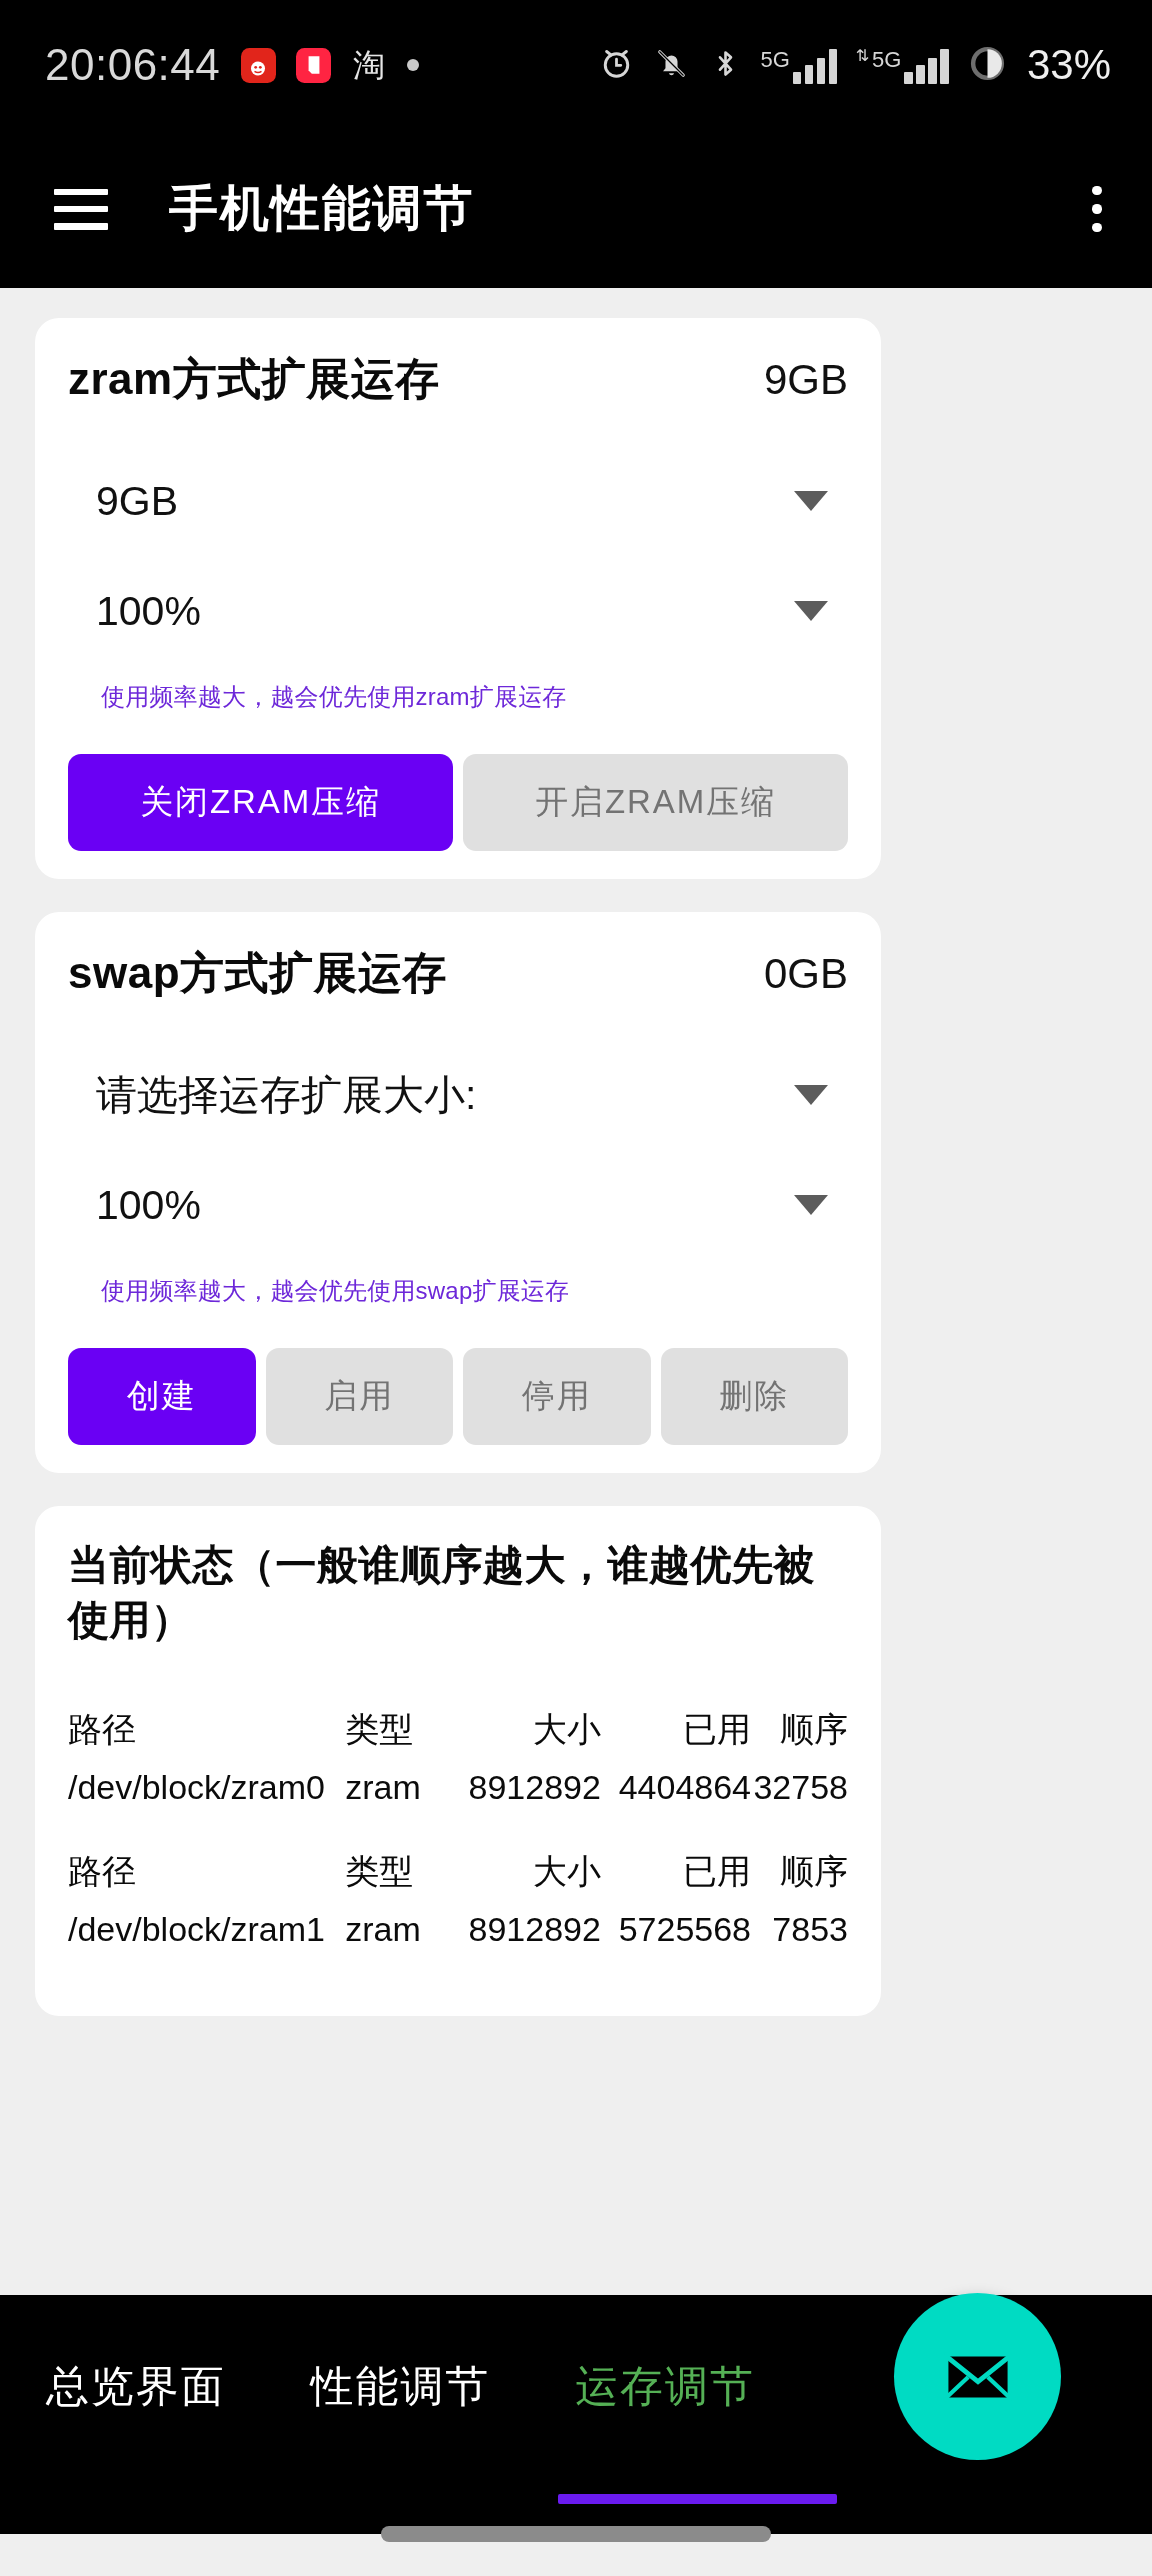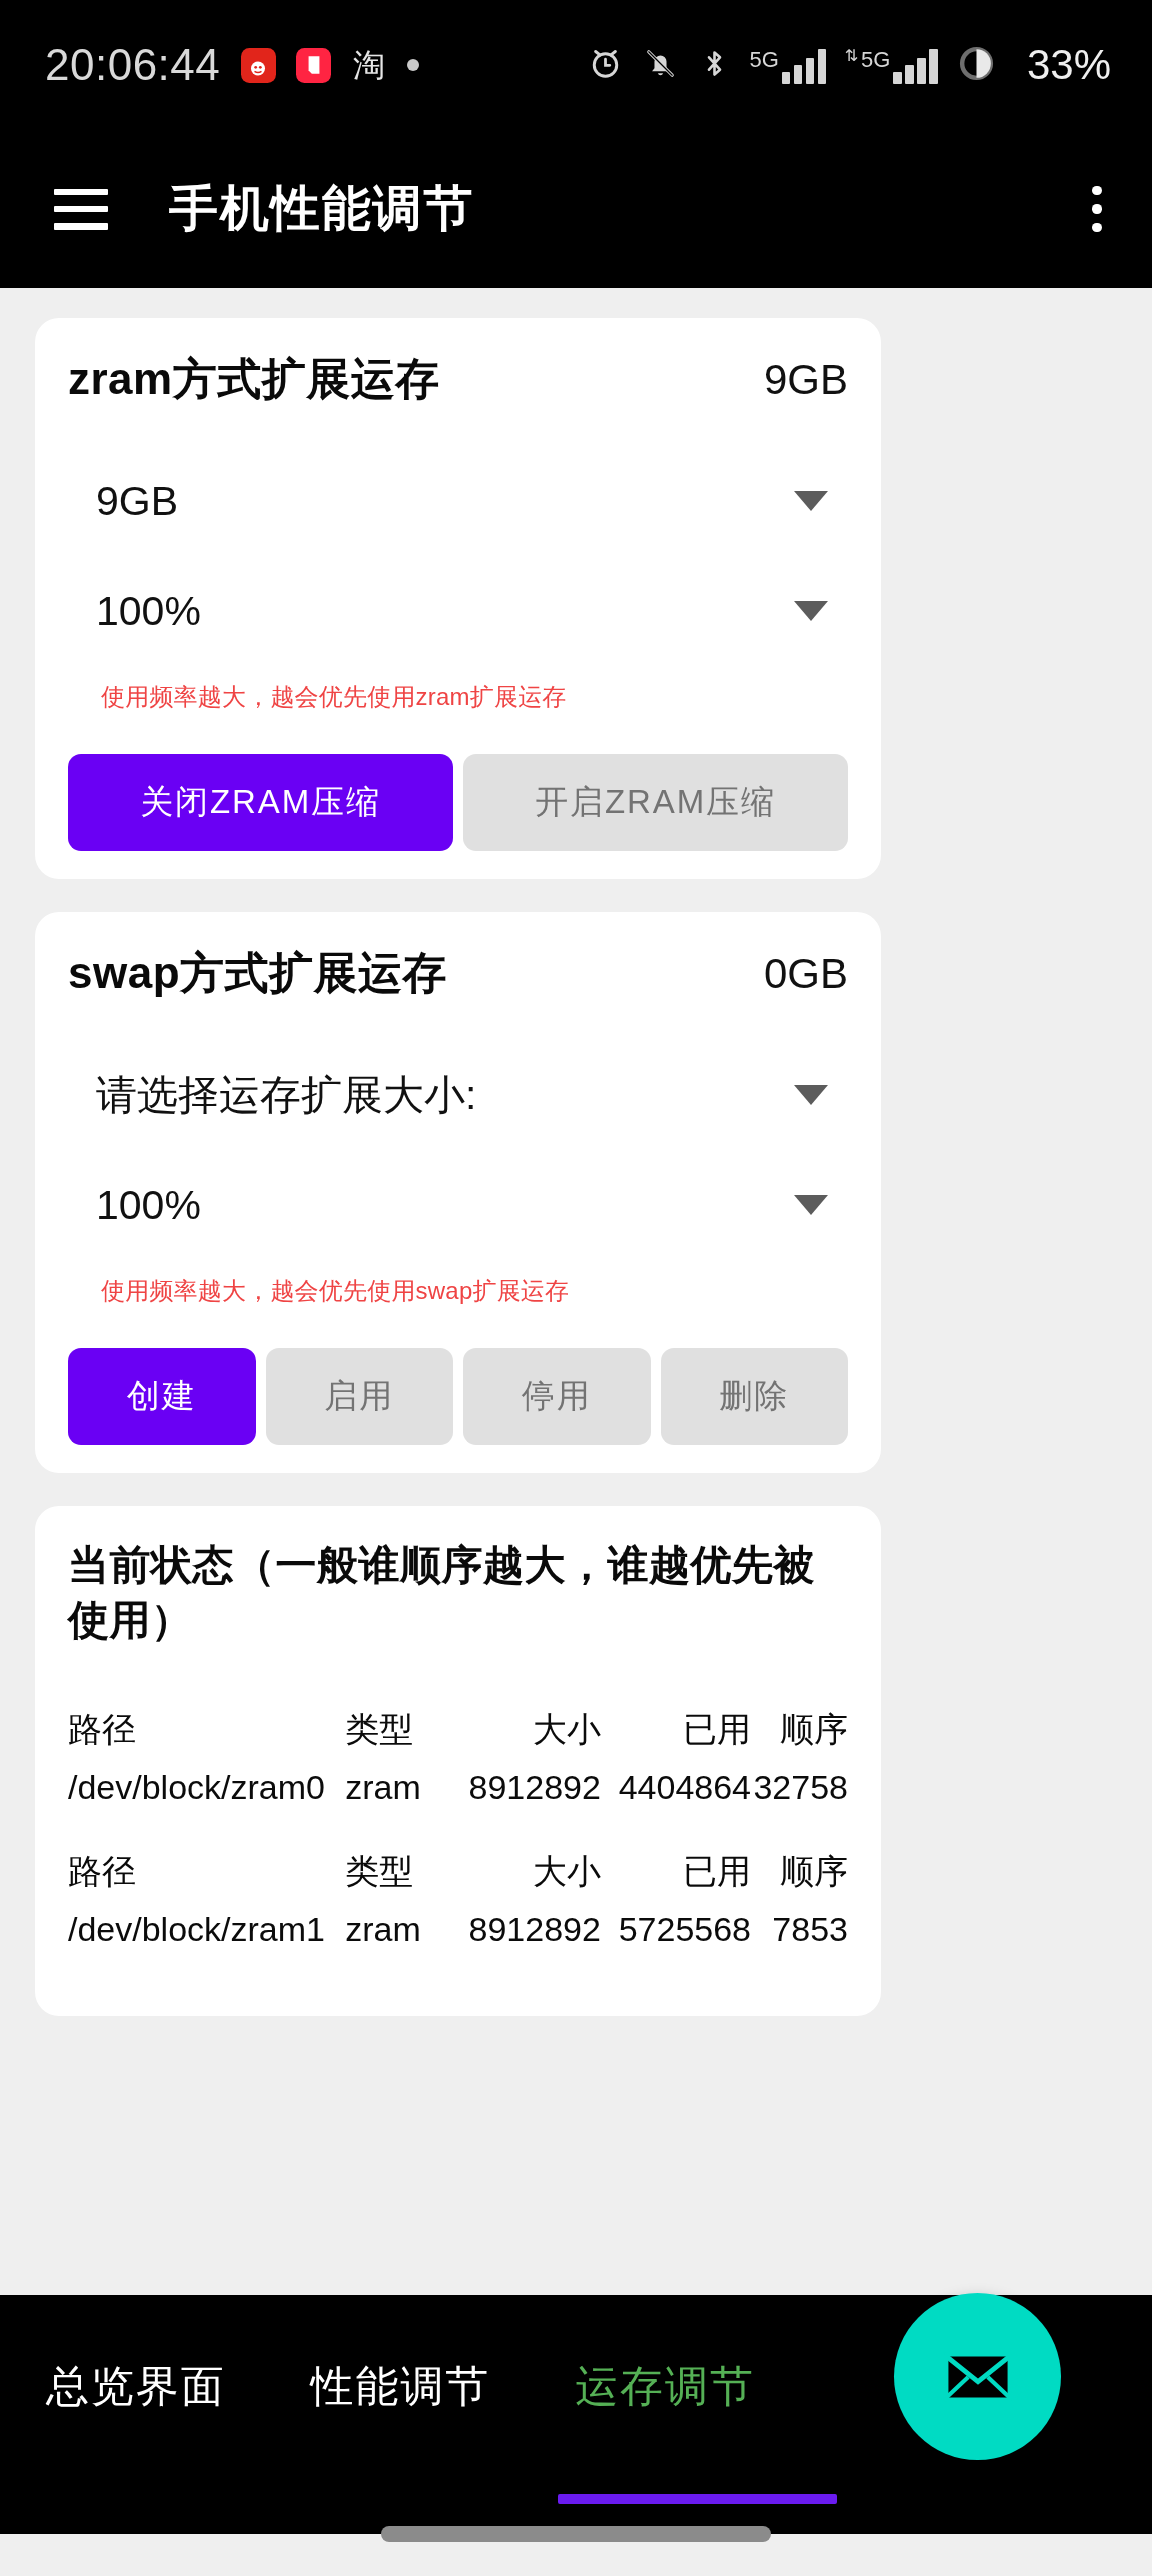--- a/index.html
+++ b/index.html
@@ -27,21 +27,21 @@
   }
   .sb-left{ display:flex; align-items:center; gap:20.4px; }
   .sb-clock{ font-size:44px; letter-spacing:0.5px; color:#d9d9d9; font-weight:400; }
   .sb-appicon{ width:35px; height:35px; border-radius:8.4px; display:flex;
                align-items:center; justify-content:center; overflow:hidden;}
   .ic-jd{ background:#e1251b; }
   .ic-xhs{ background:#ff2442; }
   .ic-tb-text{ color:#e6e6e6; font-size:32px; line-height:35px; }
   .sb-dot{ width:12px; height:12px; border-radius:50%; background:#c9c9c9; }
   .sb-right{ margin-left:auto; display:flex; align-items:center; gap:18.6px; }
-  .sb-pct{ font-size:42px; color:#efefef; margin-left:11px; }
+  .sb-pct{ font-size:42px; color:#efefef; margin-left:0; }
 
   
   .sig{ display:flex; align-items:flex-end; gap:3.7px; height:37px; }
   .sig i{ display:block; width:8.4px; background:#d6d6d6; border-radius:0.9px; }
   .sig i:nth-child(1){ height:12px; }
   .sig i:nth-child(2){ height:18.6px; }
   .sig i:nth-child(3){ height:26px; }
   .sig i:nth-child(4){ height:35px; }
   .netgrp{ display:flex; align-items:flex-end; gap:2.8px; }
   .netlabel{ font-size:22px; line-height:22px; color:#d6d6d6; margin-bottom:13px; }
@@ -94,21 +94,21 @@
     cursor:pointer;
   }
   .select-label{ font-size:41px; color:#111; }
   .caret{
     width:0;height:0;
     border-left:17.7px solid transparent;
     border-right:17.7px solid transparent;
     border-top:20.4px solid #5c5c5c;
   }
   .hint{
-    font-size:24px; color:#ef4444; padding-left:33px;
+    font-size:24px; color:#6d28d9; padding-left:33px;
     margin-top:13px; margin-bottom:41px; letter-spacing:0.2px;
   }
 
   .btn-row{ display:flex; gap:10px; }
   .btn{
     border:none; outline:none;
     border-radius:13px;
     font-family:inherit;
     font-size:33px;
     letter-spacing:1.9px;

